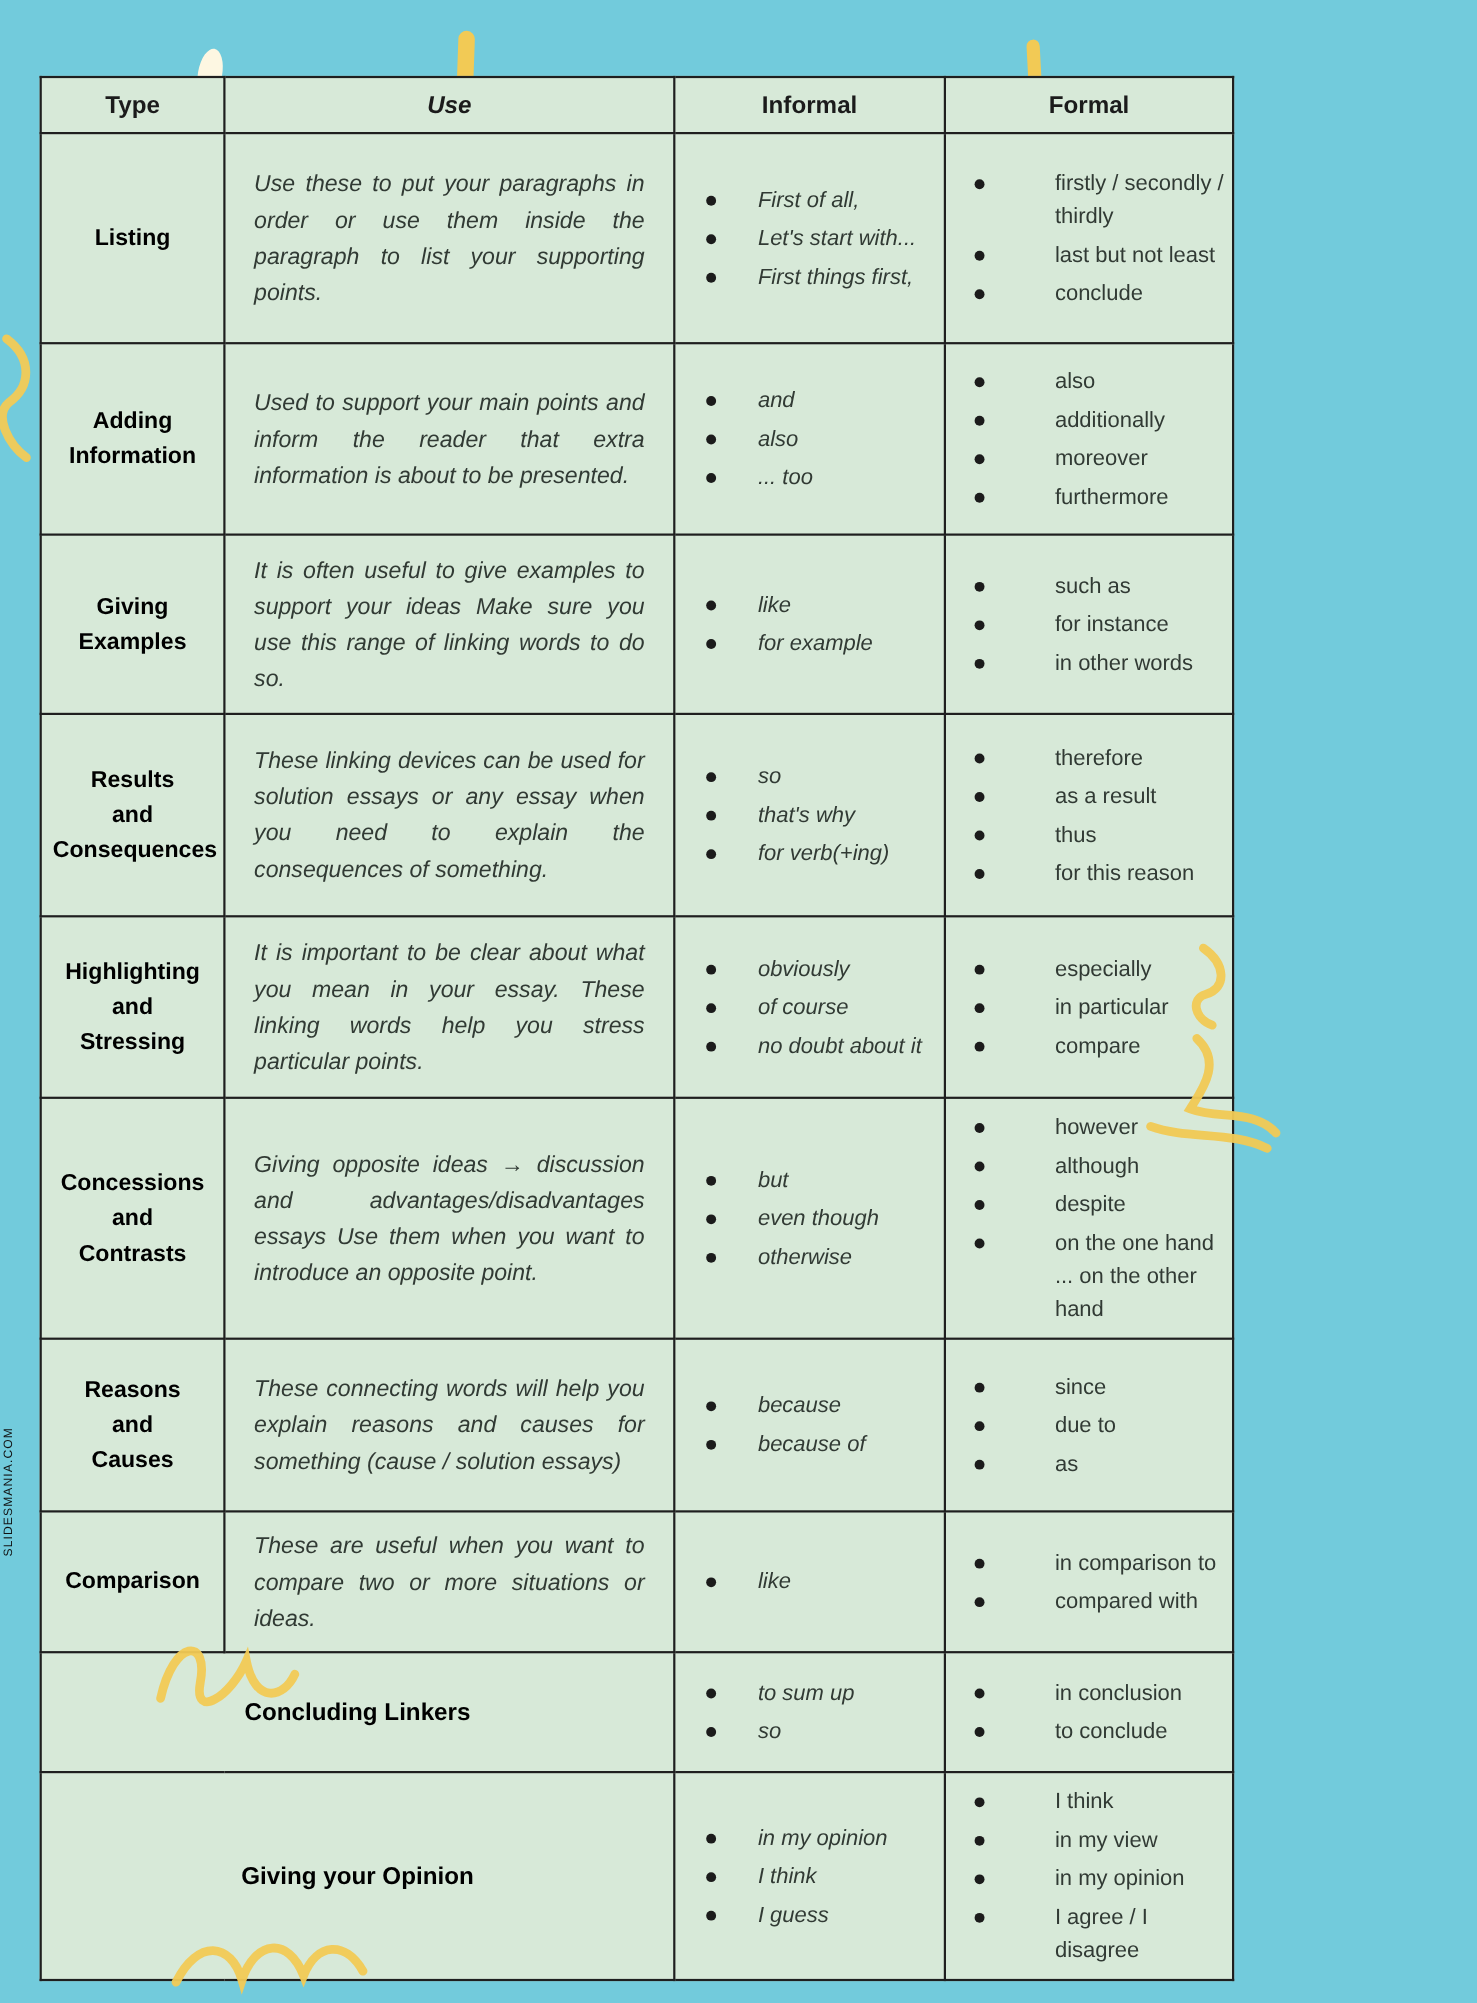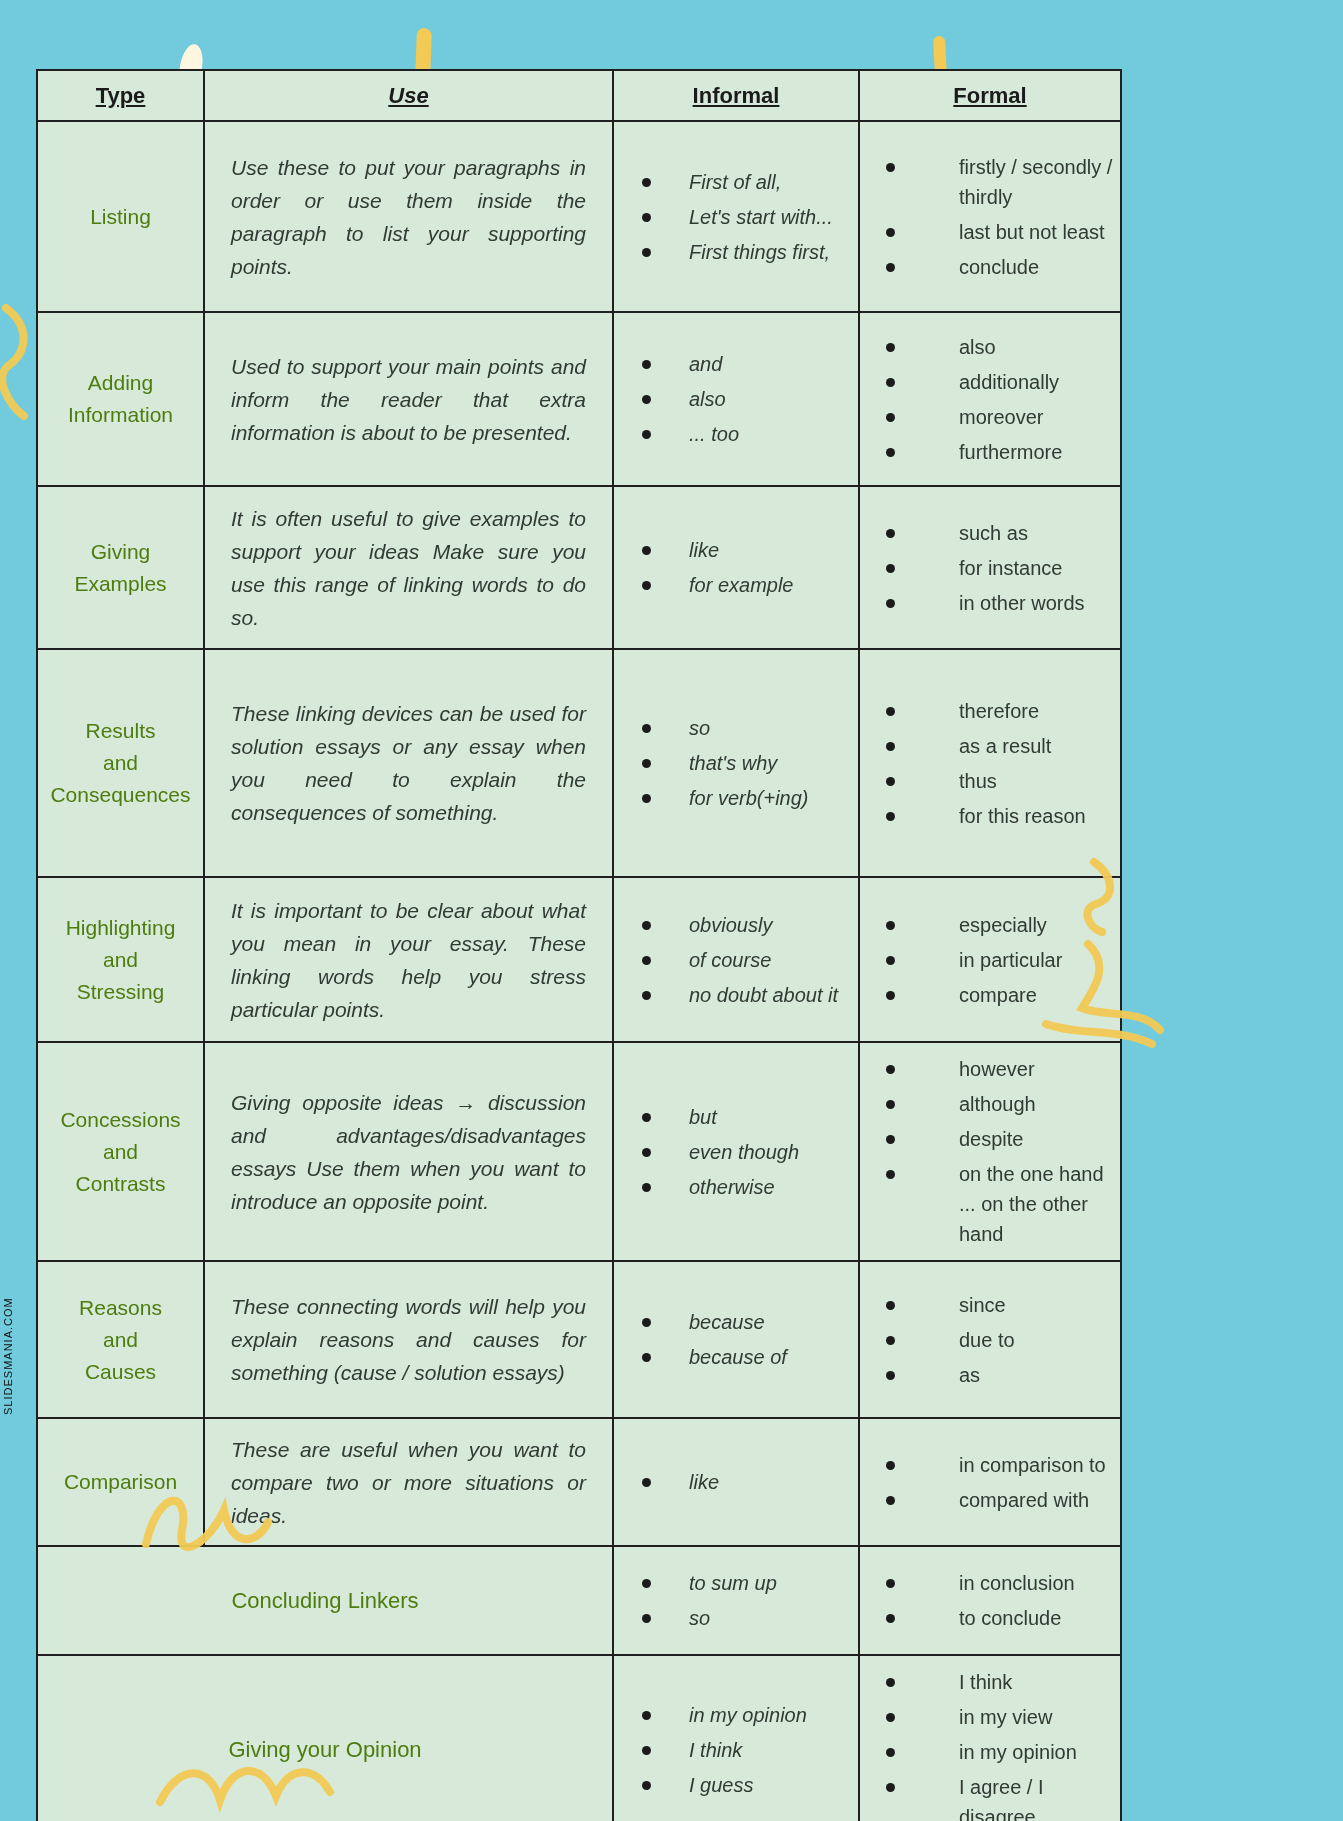--- a/index.html
+++ b/index.html
@@ -11,25 +11,25 @@
   }
   
   table.linkers{
     position:absolute;left:36px;top:69px;width:1084px;
     border-collapse:collapse;table-layout:fixed;
     background:#d7e9d8;
   }
   th,td{border:2px solid #1f1f1f;vertical-align:middle;}
   th{
     height:49px;font-size:22px;font-weight:bold;color:#1b1b1b;
-    text-align:center;padding:0;text-decoration:underline;
+    text-align:center;padding:0;
   }
   th.use-h{font-style:italic;}
   .type-cell{
-    font-weight:normal;color:#4d7c0f;font-size:21px;line-height:32px;
+    font-weight:bold;color:#000000;font-size:21px;line-height:32px;
     text-align:center;white-space:pre-line;padding:22px 10px;
   }
   .type-cell.merged{font-size:22px;white-space:normal;}
   .use-cell{
     font-style:italic;font-size:21px;line-height:33px;
     text-align:justify;padding:8px 26px;color:#313a34;border-radius:13px;
   }
   .list-cell{padding:6px 4px 6px 0;}
   .bullets{display:block;}
   .bullet{display:flex;align-items:flex-start;margin:5px 0;}
@@ -185,21 +185,21 @@
               <span class="dot"></span>
               <span class="btext">for instance</span>
             </div>
             <div class="bullet">
               <span class="dot"></span>
               <span class="btext">in other words</span>
             </div>
           </div>
         </td>
       </tr>
-      <tr style="height: 228px;">
+      <tr style="height: 184px;">
         <td class="type-cell">Results
 and
 Consequences</td>
         <td class="use-cell">These linking devices can be used for solution essays or any essay when you need to explain the consequences of something.</td>
         <td class="list-cell informal-cell">
           <div class="bullets">
             <div class="bullet">
               <span class="dot"></span>
               <span class="btext">so</span>
             </div>

